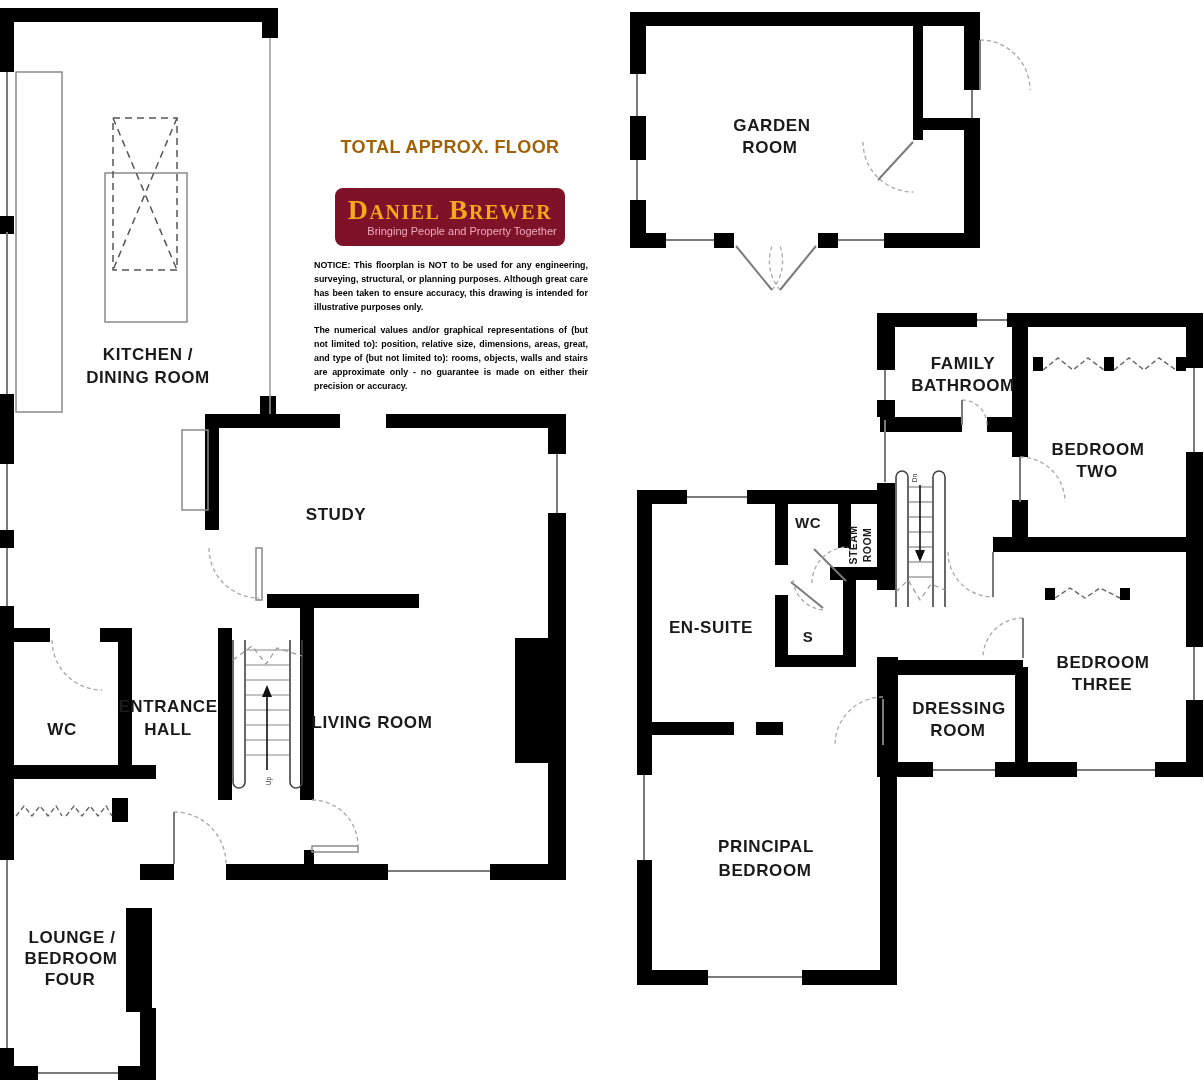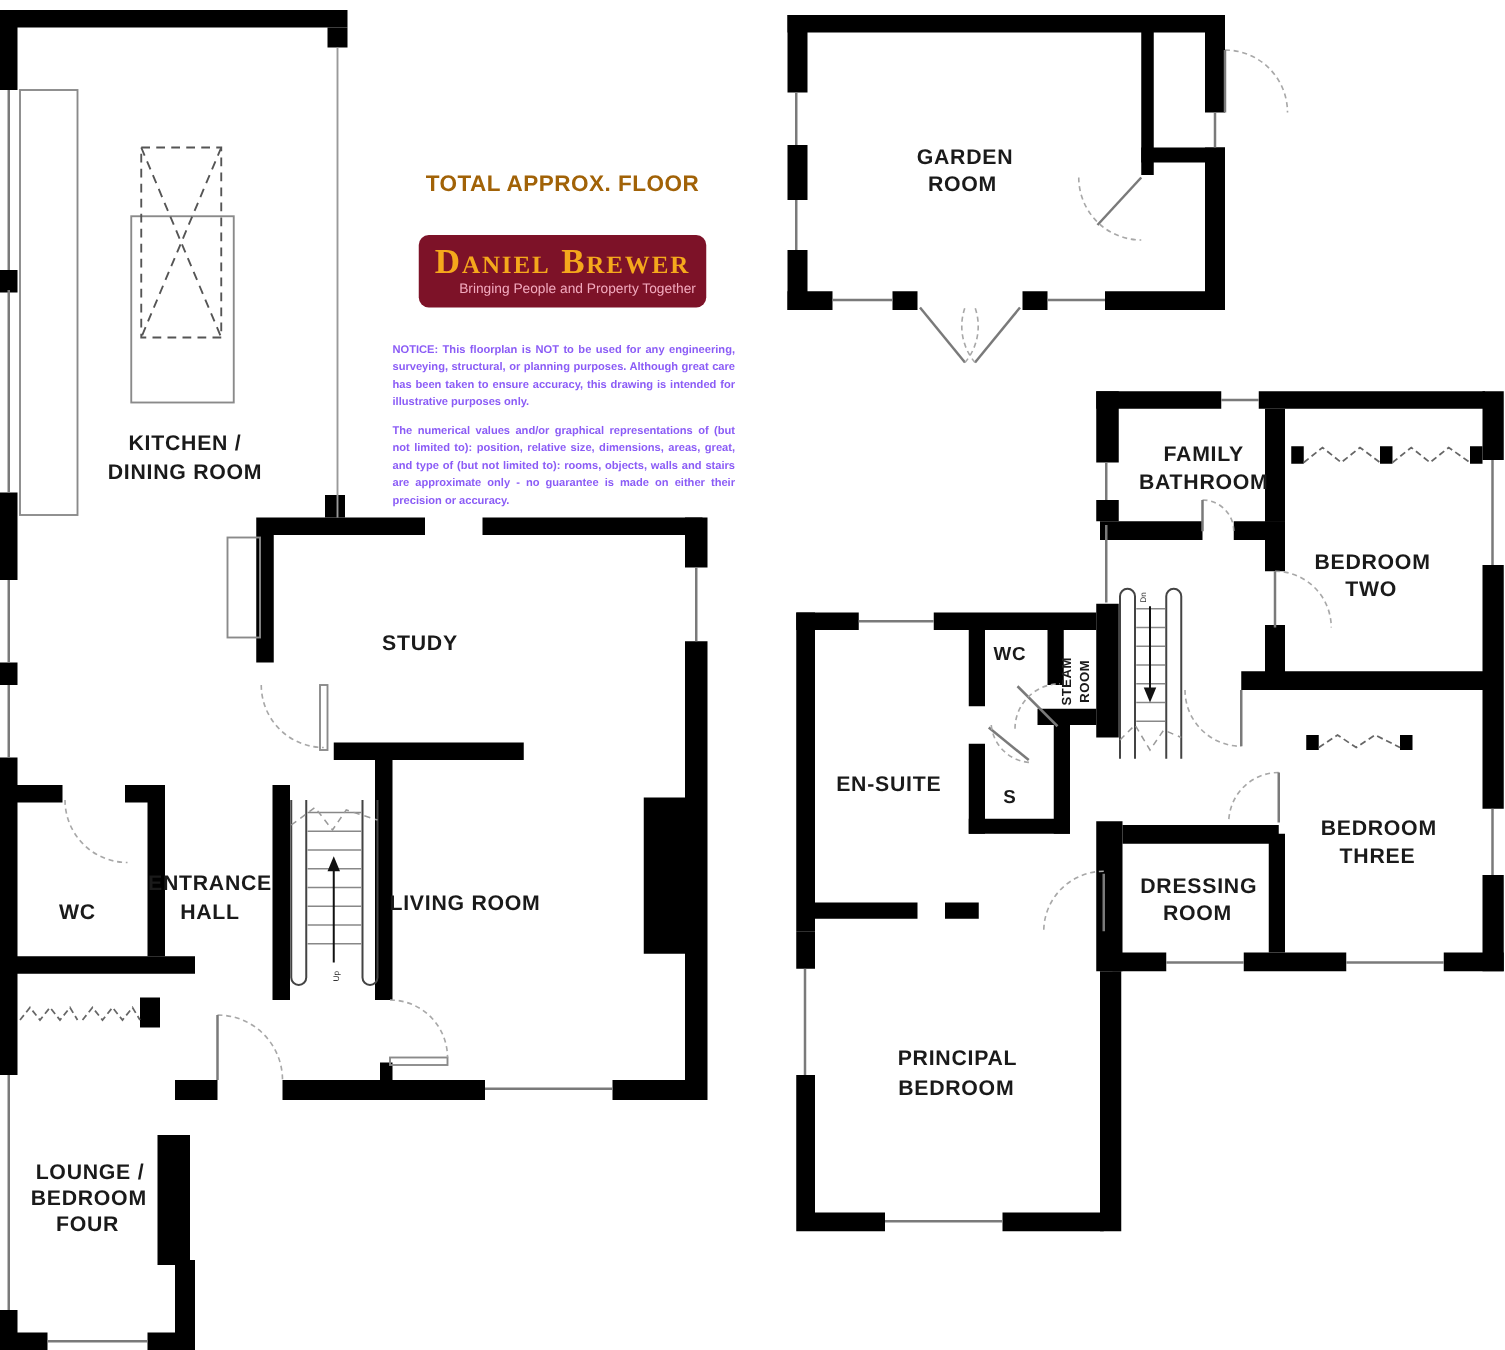--- a/index.html
+++ b/index.html
@@ -26,21 +26,21 @@
   .tiny{font-family:"Liberation Sans",sans-serif;font-size:6.5px;fill:#333;text-anchor:middle;}
   
   .total{position:absolute;left:314px;top:136px;width:272px;text-align:center;
          font-size:18px;font-weight:bold;color:#a16207;letter-spacing:.4px;line-height:23px;}
   .logo{position:absolute;left:318px;top:188px;width:230px;height:58px;border-radius:8px;
         display:flex;flex-direction:column;align-items:center;justify-content:center;
         box-sizing:border-box;margin-left:17px;}
   .logo-name{font-family:"Liberation Serif",serif;font-variant:small-caps;font-weight:bold;
              font-size:28px;line-height:28px;letter-spacing:1.5px;}
   .logo-tag{font-size:11px;line-height:13px;margin-top:1px;}
-  .notice{position:absolute;left:314px;top:272px;width:274px;color:#8b5cf6;}
+  .notice{position:absolute;left:314px;top:258px;width:274px;color:#000000;}
   .notice p{font-size:8.9px;font-weight:bold;line-height:14px;text-align:justify;
             margin:0 0 9px 0;}
 </style>
 </head>
 <body>
 
 <div class="canvas">
 
 <svg width="1204" height="1080" viewBox="0 0 1204 1080">
 

